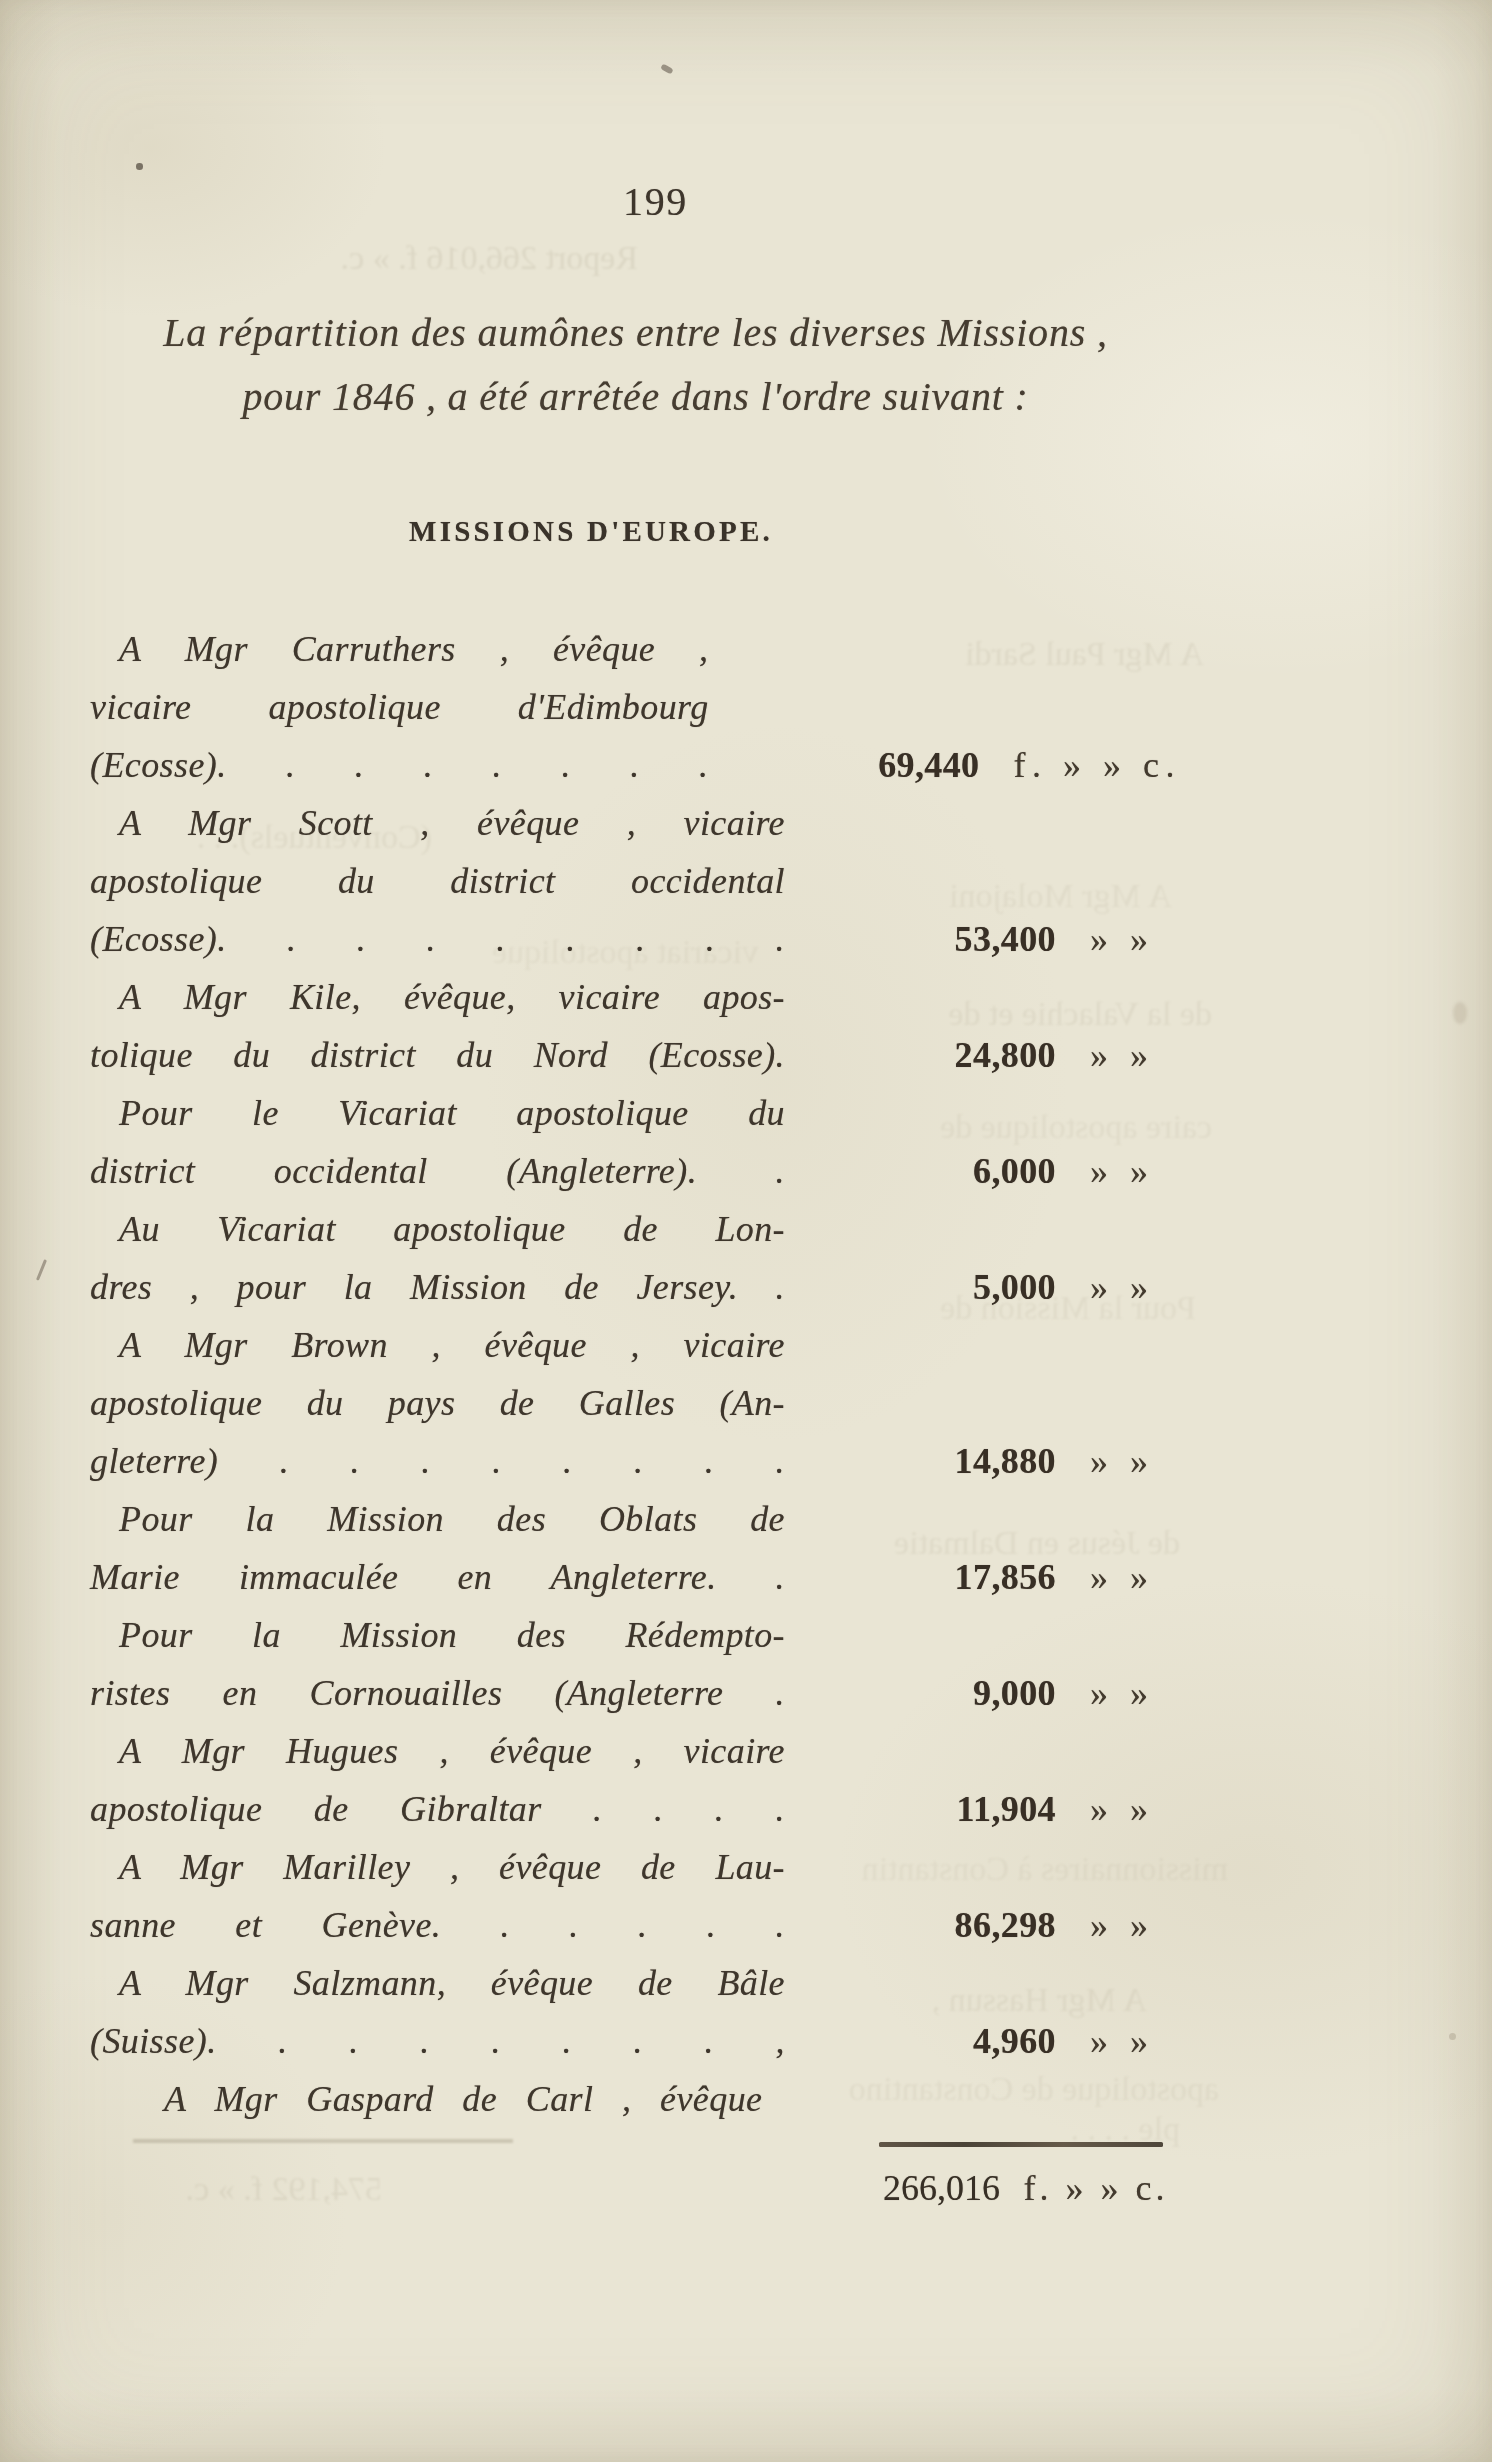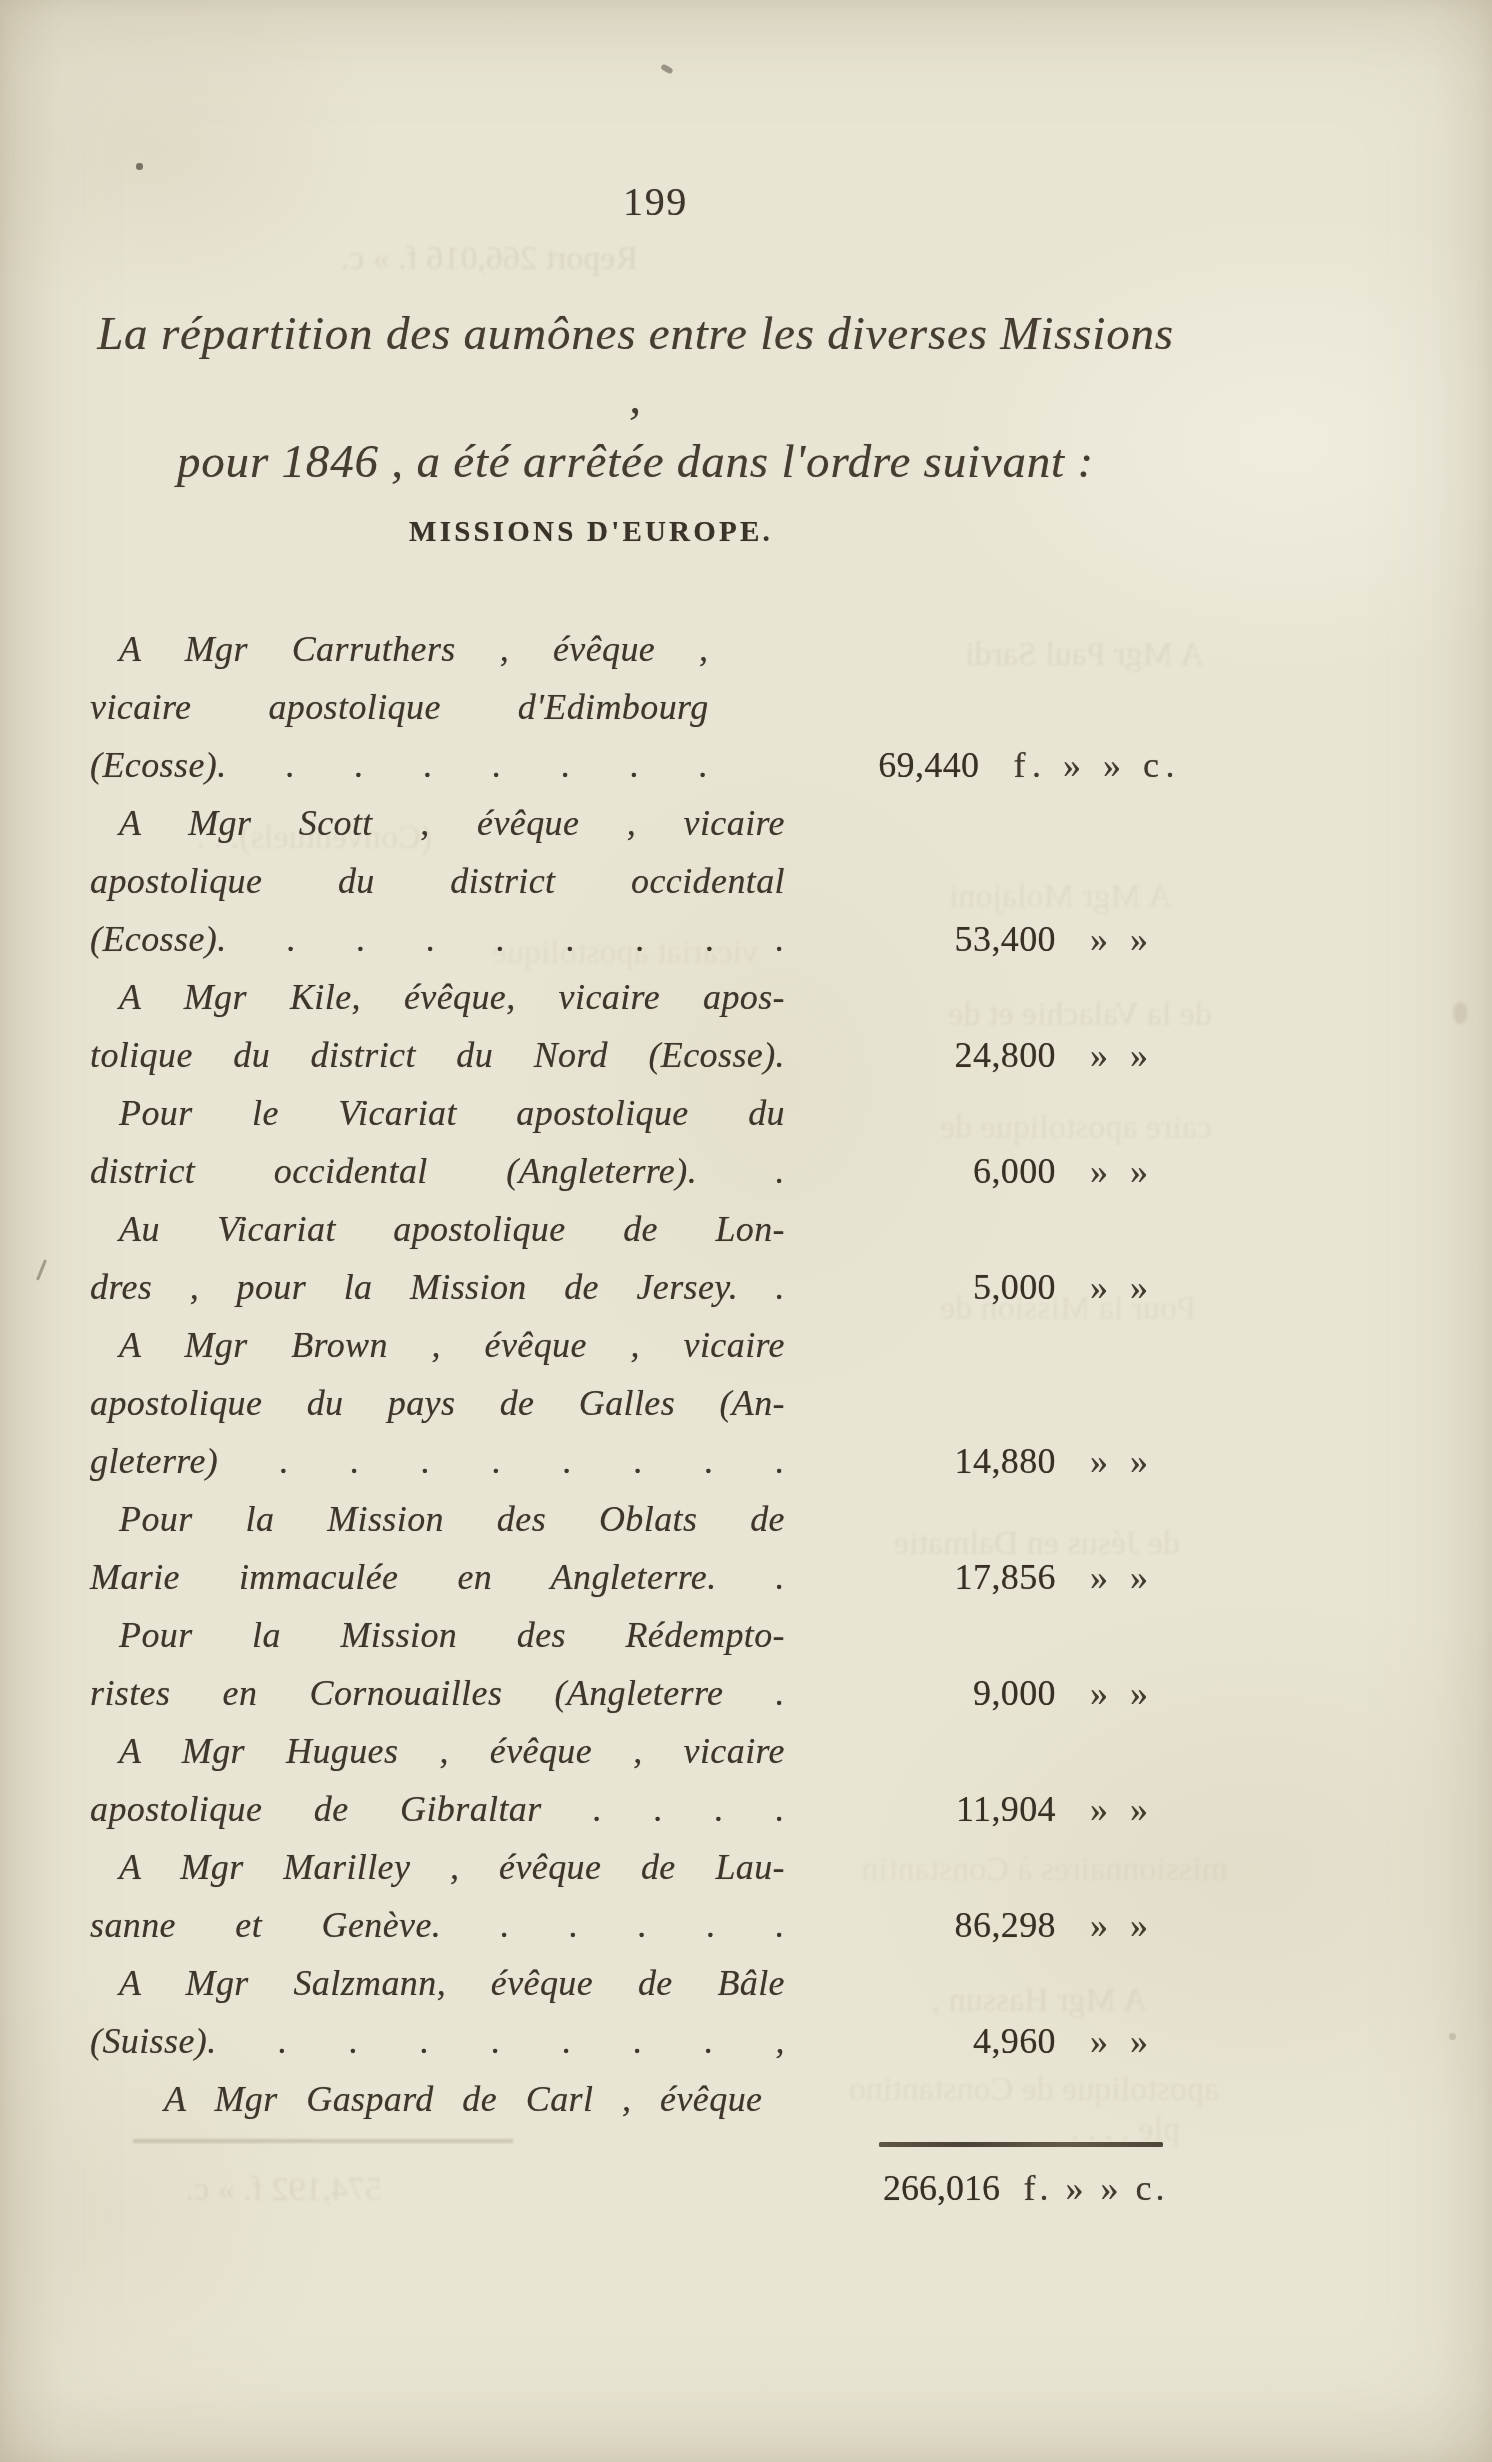--- a/index.html
+++ b/index.html
@@ -22,40 +22,40 @@
     color:#3e362c;
   }
   .ink{ text-shadow:0 0 0.8px rgba(56,46,36,.5); }
 
   .pagenum{
     position:absolute; left:90px; top:178px; width:1131px;
     text-align:center; font-size:40px; letter-spacing:1.6px;
   }
   .intro{
     position:absolute; left:90px; top:301px; width:1091px;
-    font-style:italic; font-size:47px; line-height:64px;
+    font-style:italic; font-size:40px; line-height:64px;
     text-align:center; letter-spacing:0.8px; color:#463d31;
   }
   .section-heading{
     position:absolute; left:90px; top:515px; width:1002px;
     text-align:center; font-size:29px; font-weight:bold;
     letter-spacing:3.2px; color:#3a332a;
   }
 
   .entries{
     position:absolute; left:90px; top:620px; width:1091px;
     font-size:36px; line-height:58px; letter-spacing:0.4px;
   }
   .entry{ display:flex; align-items:flex-end; }
   .etext{ width:695px; }
   .l{ text-align:justify; text-align-last:justify;font-style:italic; }
   .l.first{ padding-left:29px; }
   .l.wide{ padding-left:74px; padding-right:22.6px; }
   .eamt{ flex:1; display:flex; align-items:baseline; white-space:nowrap; }
-  .amt-val{ width:271px; text-align:right; color:#382f25; }
+  .amt-val{ width:271px; text-align:right; color:#382f25;font-weight:bold; }
   .amt-unit{ margin-left:34px; letter-spacing:6.5px; color:#433a2e; }
 
   .total-rule{
     position:absolute; left:879px; top:2142px; width:284px; height:4.8px;
     background:linear-gradient(90deg,#4e4233,#352d22 30%,#544737 65%,#3a3126);
     opacity:.88; border-radius:1.6px;
   }
   .total{
     position:absolute; left:871px; top:2159px;
     font-size:36px; line-height:58px; white-space:nowrap; color:#372f25;margin-left:12px;

